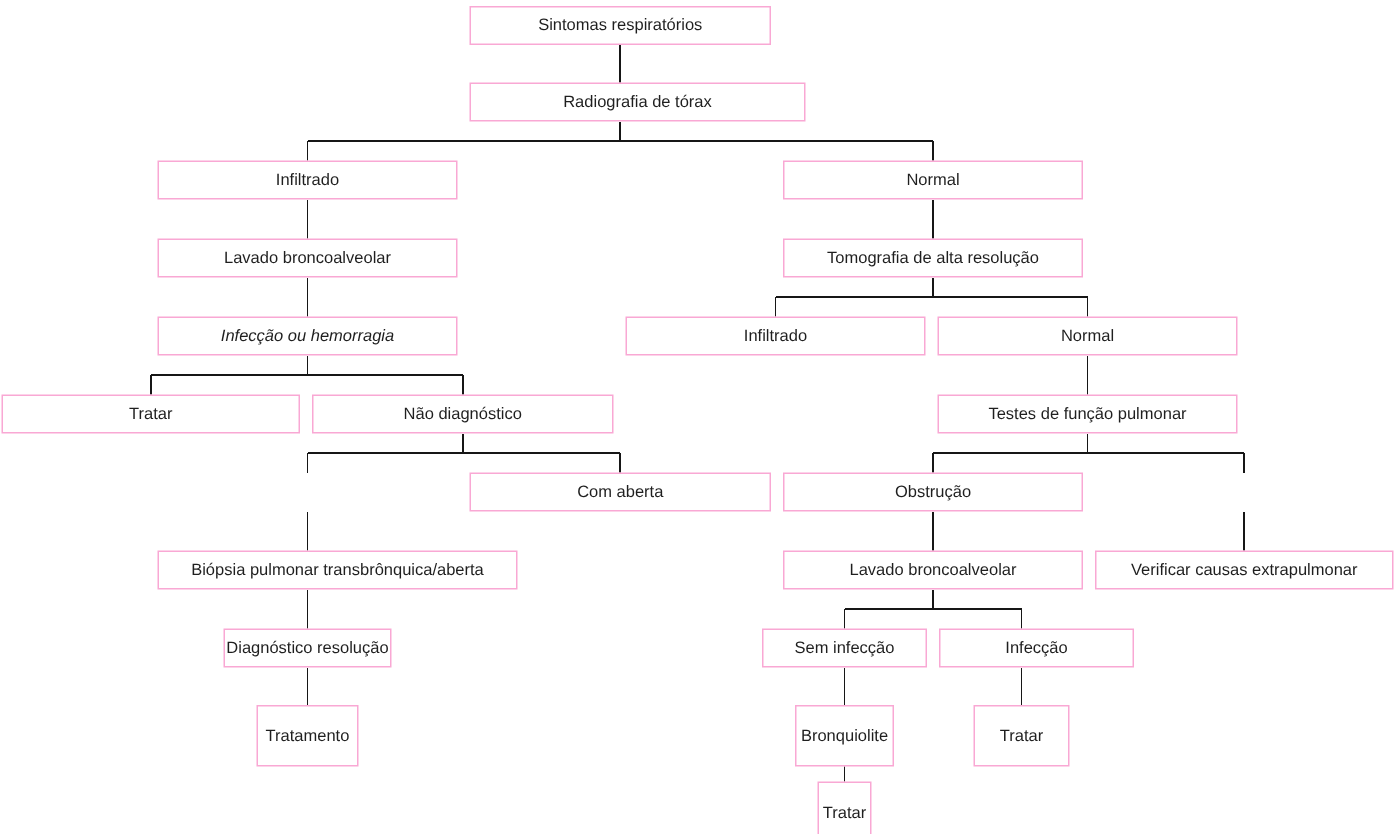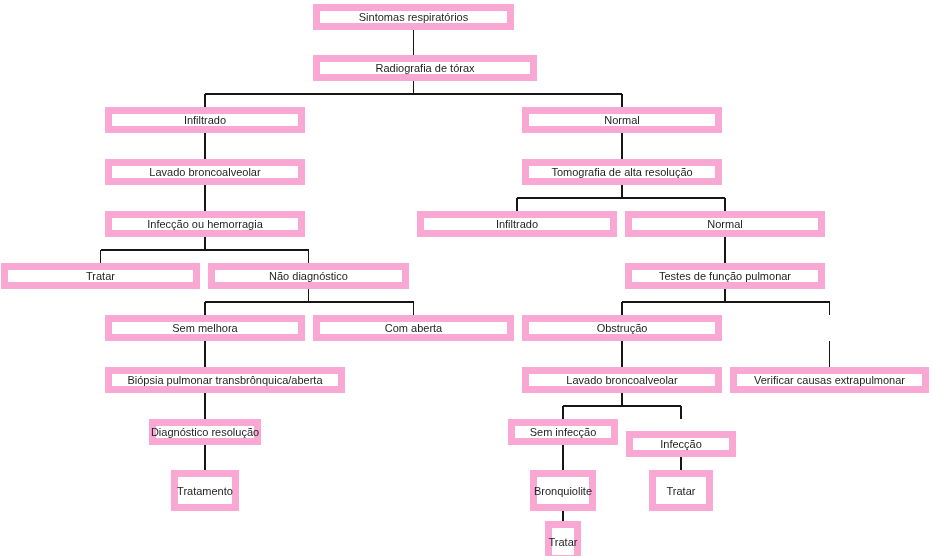--- a/index.html
+++ b/index.html
@@ -26,21 +26,21 @@
     fill: none;
     stroke: #161616;
     stroke-width: 1.2;
     shape-rendering: crispEdges;
   }
   .node {
     position: absolute;
     box-sizing: border-box;
     height: 26px;
     background: #ffffff;
-    border: 7px solid #f9a8d4;
+    border: 1px solid #f9a8d4;
     display: flex;
     align-items: center;
     justify-content: center;
     font-size: 11px;
     color: #1f1f1f;
     white-space: nowrap;
     text-align: center;
   }
   .node.tall { height: 41px; }
 </style>
@@ -73,39 +73,38 @@
 
   <div class="node" style="left:313px; top:4px;  width:201px;">Sintomas respiratórios</div>
   <div class="node" style="left:313px; top:55px; width:224px;">Radiografia de tórax</div>
 
   <div class="node" style="left:105px; top:107px; width:200px;">Infiltrado</div>
   <div class="node" style="left:522px; top:107px; width:200px;">Normal</div>
 
   <div class="node" style="left:105px; top:159px; width:200px;">Lavado broncoalveolar</div>
   <div class="node" style="left:522px; top:159px; width:200px;">Tomografia de alta resolução</div>
 
-  <div class="node" style="left:105px; top:211px; width:200px;">Infecção ou hemorragia</div>
+  <div class="node" style="left:105px; top:211px; width:200px;font-style:italic;">Infecção ou hemorragia</div>
   <div class="node" style="left:417px; top:211px; width:200px;">Infiltrado</div>
   <div class="node" style="left:625px; top:211px; width:200px;">Normal</div>
 
   <div class="node" style="left:1px;   top:263px; width:199px;">Tratar</div>
   <div class="node" style="left:208px; top:263px; width:201px;">Não diagnóstico</div>
   <div class="node" style="left:625px; top:263px; width:200px;">Testes de função pulmonar</div>
 
-  <div class="node" style="left:105px; top:315px; width:200px;">Sem melhora</div>
   <div class="node" style="left:313px; top:315px; width:201px;">Com aberta</div>
   <div class="node" style="left:522px; top:315px; width:200px;">Obstrução</div>
 
   <div class="node" style="left:105px; top:367px; width:240px;">Biópsia pulmonar transbrônquica/aberta</div>
   <div class="node" style="left:522px; top:367px; width:200px;">Lavado broncoalveolar</div>
   <div class="node" style="left:730px; top:367px; width:199px;">Verificar causas extrapulmonar</div>
 
   <div class="node" style="left:149px; top:419px; width:112px;">Diagnóstico resolução</div>
   <div class="node" style="left:508px; top:419px; width:110px;">Sem infecção</div>
-  <div class="node" style="left:626px; top:419px; width:110px;margin-top:12px;">Infecção</div>
+  <div class="node" style="left:626px; top:419px; width:130px;">Infecção</div>
 
   <div class="node tall" style="left:171px; top:470px; width:68px;">Tratamento</div>
   <div class="node tall" style="left:530px; top:470px; width:66px;">Bronquiolite</div>
   <div class="node tall" style="left:649px; top:470px; width:64px;">Tratar</div>
 
   <div class="node tall" style="left:545px; top:521px; width:36px;">Tratar</div>
 
 </div>
 
 </body></html>

